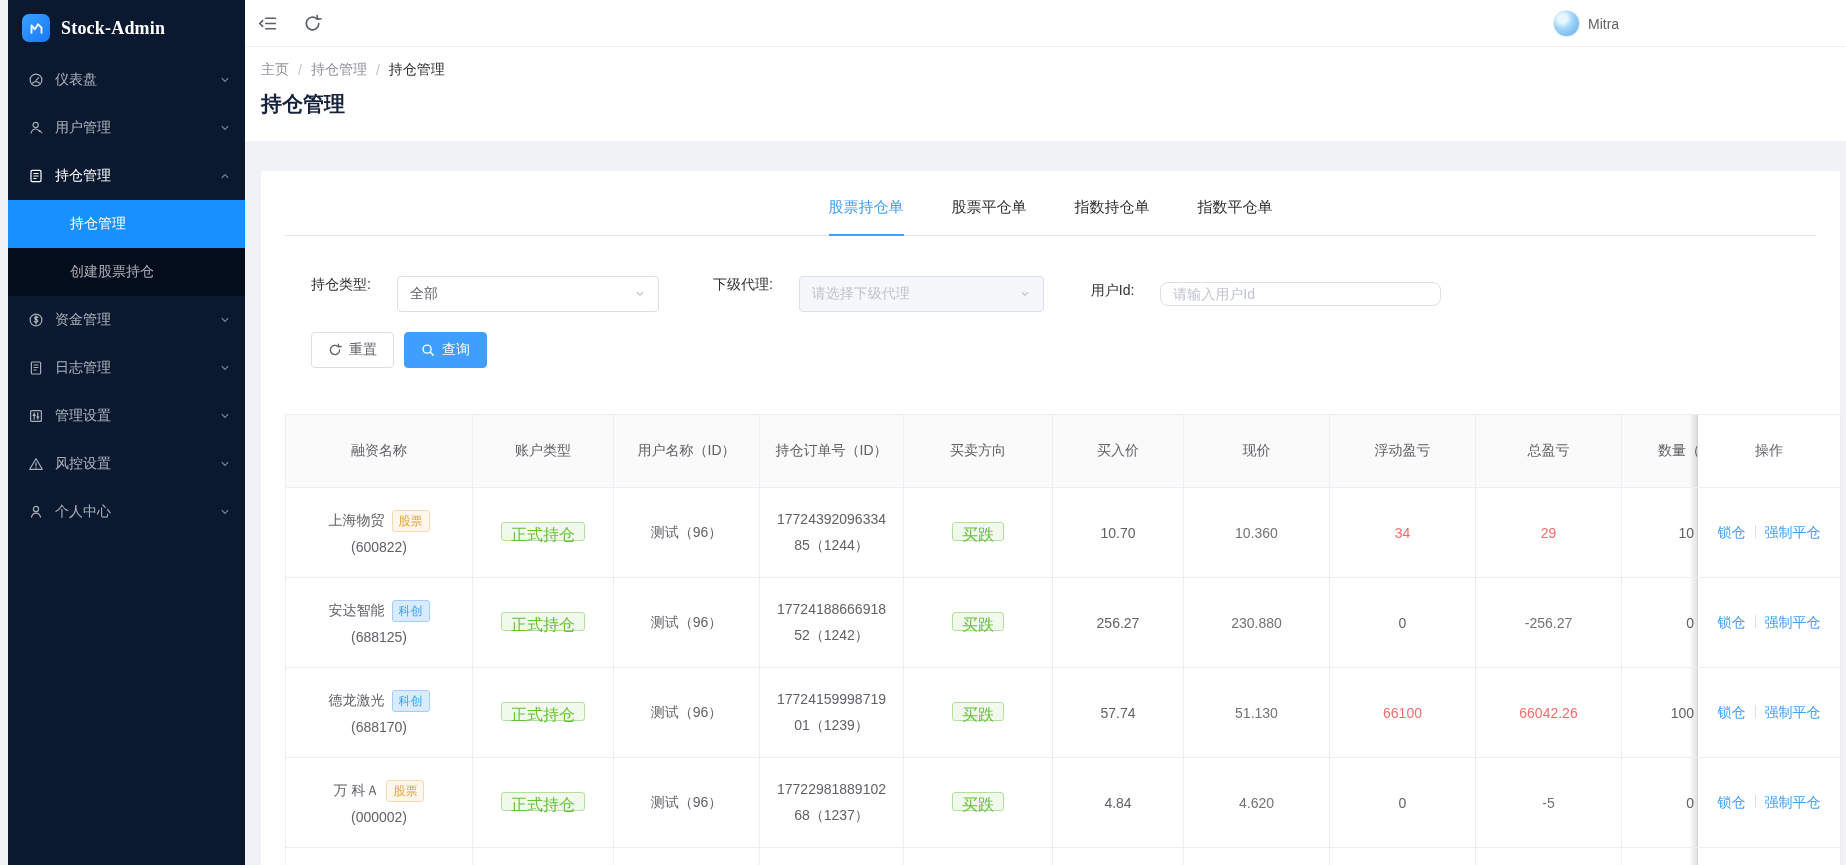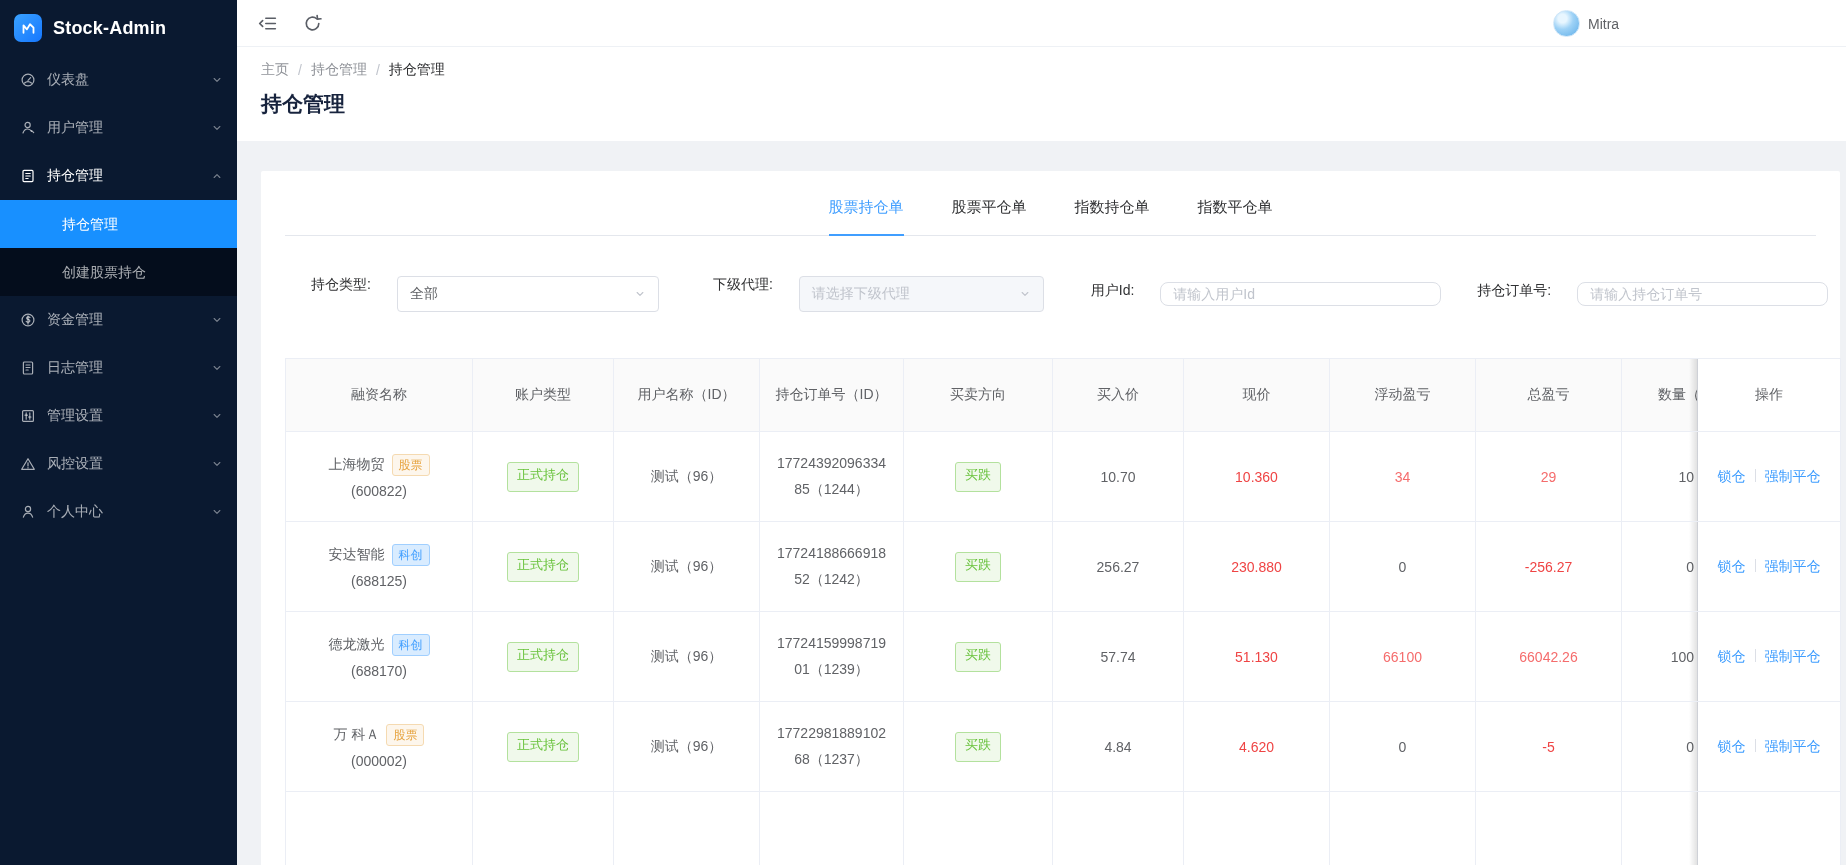--- a/index.html
+++ b/index.html
@@ -4,21 +4,21 @@
 <style>
   * { margin:0; padding:0; box-sizing:border-box; }
   html,body { width:1846px; height:865px; overflow:hidden; }
   body {
     font-family:"Liberation Sans","DejaVu Sans",sans-serif;
     font-size:14px; background:#f0f2f5; color:#606266; position:relative;
   }
   svg { display:block; }
 
   
-  .sidebar { position:absolute; left:0; top:0; width:237px; height:865px; background:#0a1930; z-index:5; }
+  .sidebar { position:absolute; left:8px; top:0; width:237px; height:865px; background:#0a1930; z-index:5;font-family:Liberation Serif, serif; }
   .logo-row { height:56px; display:flex; align-items:center; gap:11px; padding-left:14px; }
   .logo-box { width:28px; height:28px; border-radius:7px; background:linear-gradient(135deg,#3aa2ff,#1677ff);
               display:flex; align-items:center; justify-content:center; }
   .logo-title { color:#fff; font-size:18px; font-weight:700; letter-spacing:.2px; }
   .nav-item { height:48px; display:flex; align-items:center; gap:11px; padding:0 14px 0 20px;
               color:rgba(255,255,255,.65); cursor:pointer; }
   .nav-item.open { color:#fff; }
   .nav-item .nav-label { font-size:14px; }
   .nav-item .chev { margin-left:auto; color:rgba(255,255,255,.45); }
   .submenu { background:#040d1c; }
@@ -92,25 +92,25 @@
   td.qty-col { text-align:right; padding:0 3px 0 0; overflow:hidden; white-space:nowrap; }
   .op-col { background:#fff !important; position:relative; border-left:1px solid #ebeef5; }
   .op-col::before { content:''; position:absolute; top:0; bottom:0; left:0; width:9px;
                     transform:translateX(-100%);
                     background:linear-gradient(to left, rgba(0,0,0,.13), rgba(0,0,0,0)); }
   td.order-cell { padding:0 16px; word-break:break-all; line-height:1.8; }
   .line1 { display:flex; align-items:center; justify-content:center; gap:7px; }
   .line2 { margin-top:7px; }
   .tag { display:inline-block; padding:0 6px; height:22px; line-height:20px; font-size:12px;
          border-radius:3px; border:1px solid; white-space:nowrap; }
-  .tag-lg { height:30px; line-height:24px; padding:0 9px; font-size:13px; }
+  .tag-lg { height:19px; line-height:24px; padding:0 9px; font-size:16px; }
   .tag-orange { color:#e6a23c; background:#fdf6ec; border-color:#f5dab1; }
   .tag-blue   { color:#409eff; background:#d9ecff; border-color:#a0cfff; }
   .tag-green  { color:#67c23a; background:#f0f9eb; border-color:#b3e19d; }
-  .c-green { color:#ef4444; }
+  .c-green { color:#737373; }
   .c-red   { color:#f56c6c; }
   .c-dark  { color:#606266; }
   .act-link { color:#409eff; cursor:pointer; text-decoration:none; white-space:nowrap; }
   .act-sep { display:inline-block; width:1px; height:13px; background:#dcdfe6; margin:0 9px; vertical-align:-1px; }
 </style>
 </head>
 <body>
 
 <aside class="sidebar">
   <div class="logo-row">
@@ -303,25 +303,41 @@
             <svg width="12" height="12" viewBox="0 0 16 16" fill="none" stroke="currentColor" stroke-linecap="round" stroke-linejoin="round" stroke-width="1.5">
               <path d="M4.2 6l3.8 3.8L11.8 6"></path>
             </svg>
           </span>
         </div>
       </div>
       <div class="filter-group">
         <span class="flabel">用户Id:</span>
         <input class="txt" type="text" placeholder="请输入用户Id" style="">
       </div>
-      <div class="filter-group">
-        <span class="flabel">持仓订单号:</span>
-        <input class="txt" type="text" placeholder="请输入持仓订单号" style="">
-      </div>
     </div>
+  <div class="btn-row">
+    <button class="btn">
+      <span class="icon">
+        <svg width="14" height="14" viewBox="0 0 16 16" fill="none" stroke="currentColor" stroke-width="1.5" stroke-linecap="round" stroke-linejoin="round">
+            <path d="M13.3 8A5.3 5.3 0 1 1 11.5 4"></path>
+            <path d="M11.9 1.4l.3 2.9 2.9-.3"></path>
+          </svg>
+      </span>
+      <span>重置</span>
+    </button>
+    <button class="btn btn-primary">
+      <span class="icon">
+        <svg width="14" height="14" viewBox="0 0 16 16" fill="none" stroke="currentColor" stroke-width="1.6" stroke-linecap="round">
+            <circle cx="7" cy="7" r="4.6"></circle>
+            <path d="M10.6 10.6L14 14"></path>
+          </svg>
+      </span>
+      <span>查询</span>
+    </button>
+  </div>
   <div class="table-zone">
     <table>
       <colgroup id="cols">
           <col style="width: 187px;">
           <col style="width: 141px;">
           <col style="width: 146px;">
           <col style="width: 144px;">
           <col style="width: 149px;">
           <col style="width: 131px;">
           <col style="width: 146px;">

